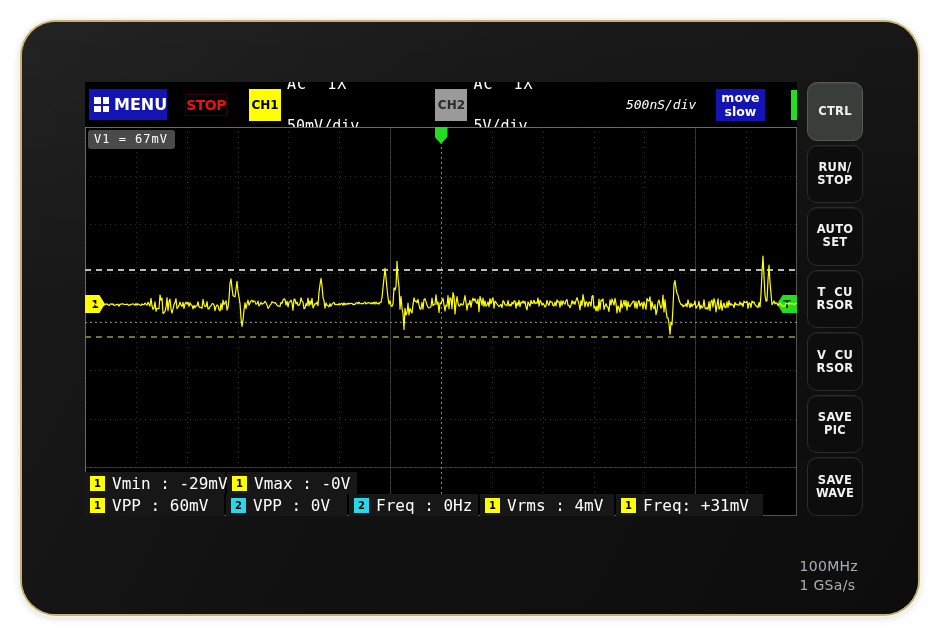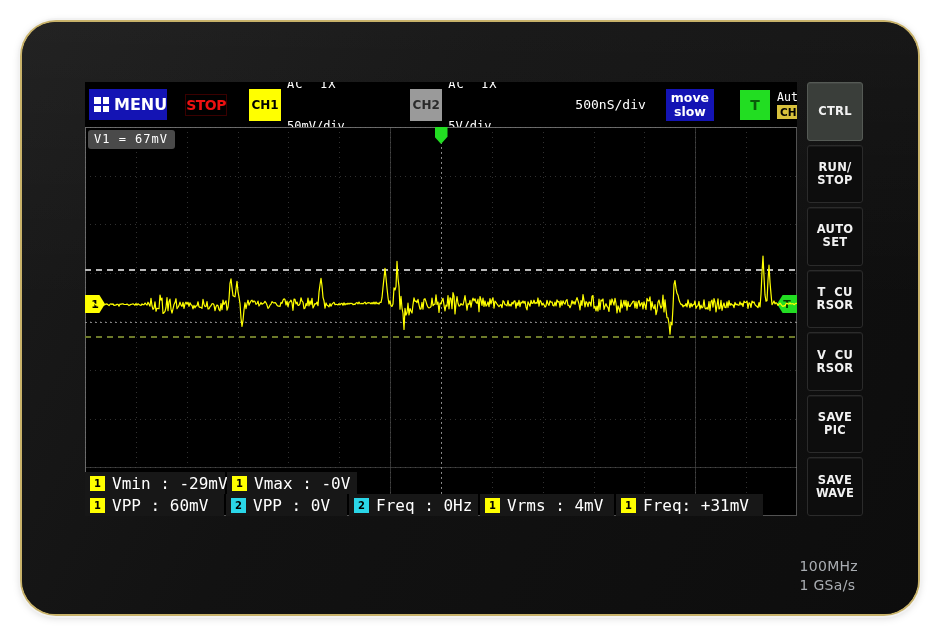--- a/index.html
+++ b/index.html
@@ -109,31 +109,32 @@
     display: flex; align-items: center; justify-content: center;
     font-size: 12px; font-weight: bold;
     color: #000000;
     font-family: "DejaVu Sans", sans-serif;
   }
   .ch-chip.ch1 { background: #ffff00; }
   .ch-chip.ch2 { background: #9a9a9a; color: #2a2a2a; }
 
   .ch-info {
     color: #ffffff;
-    font-size: 12px;
+    font-size: 15px;
     line-height: 14px;
     white-space: pre;
   }
   .ch-info .l1 { letter-spacing: 1px; }
 
   .timebase {
     margin-left: 26px;
     color: #ffffff;
     font-size: 13px;
     letter-spacing: 0px;
+    font-style: italic;
   }
 
   .move-badge {
     margin-left: 20px;
     background: #1414b4;
     color: #ffffff;
     font-size: 12.5px;
     line-height: 14px;
     padding: 2px 5px;
     text-align: center;
@@ -327,21 +328,21 @@
   .sidebuttons {
     position: absolute;
     left: 785px; top: 60px;
     width: 56px; height: 434px;
     display: flex;
     flex-direction: column;
     gap: 4px;
   }
   .sbtn {
     flex: 1;
-    border-radius: 3px;
+    border-radius: 10px;
     background: #0d0d0d;
     border: 1px solid #2b2b2b;
     color: #f2f2f2;
     font-size: 11.5px;
     line-height: 13px;
     font-weight: bold;
     display: flex;
     flex-direction: column;
     align-items: center;
     justify-content: center;

